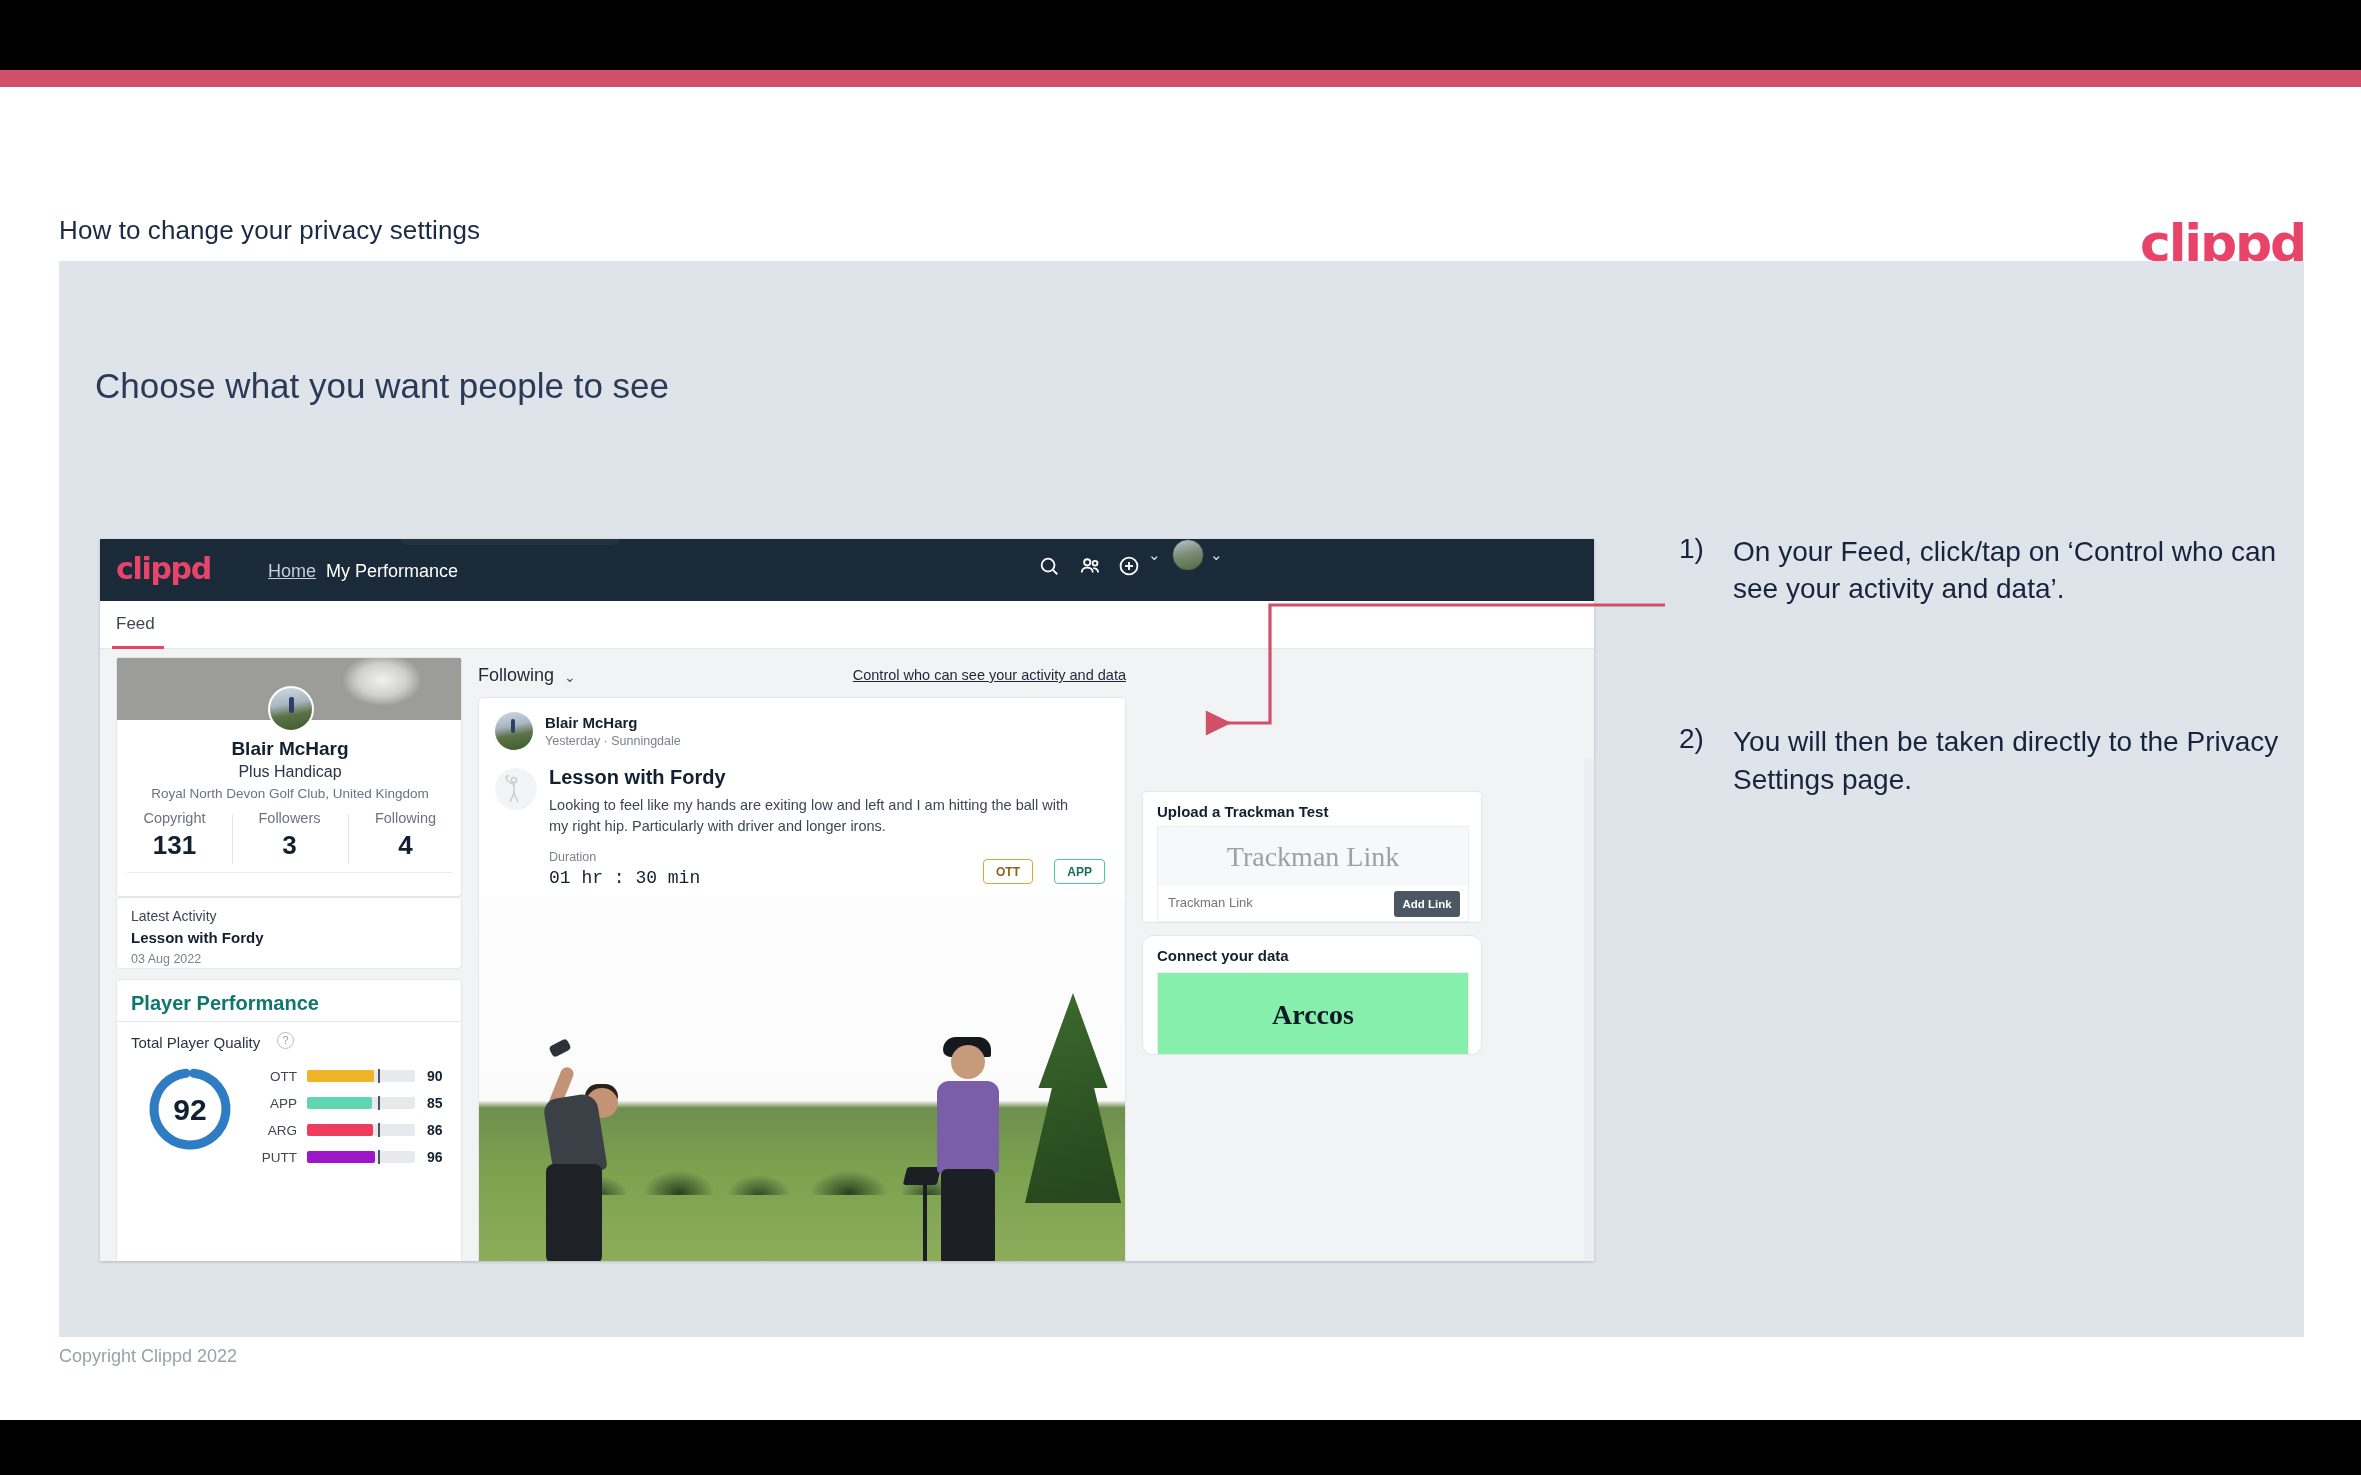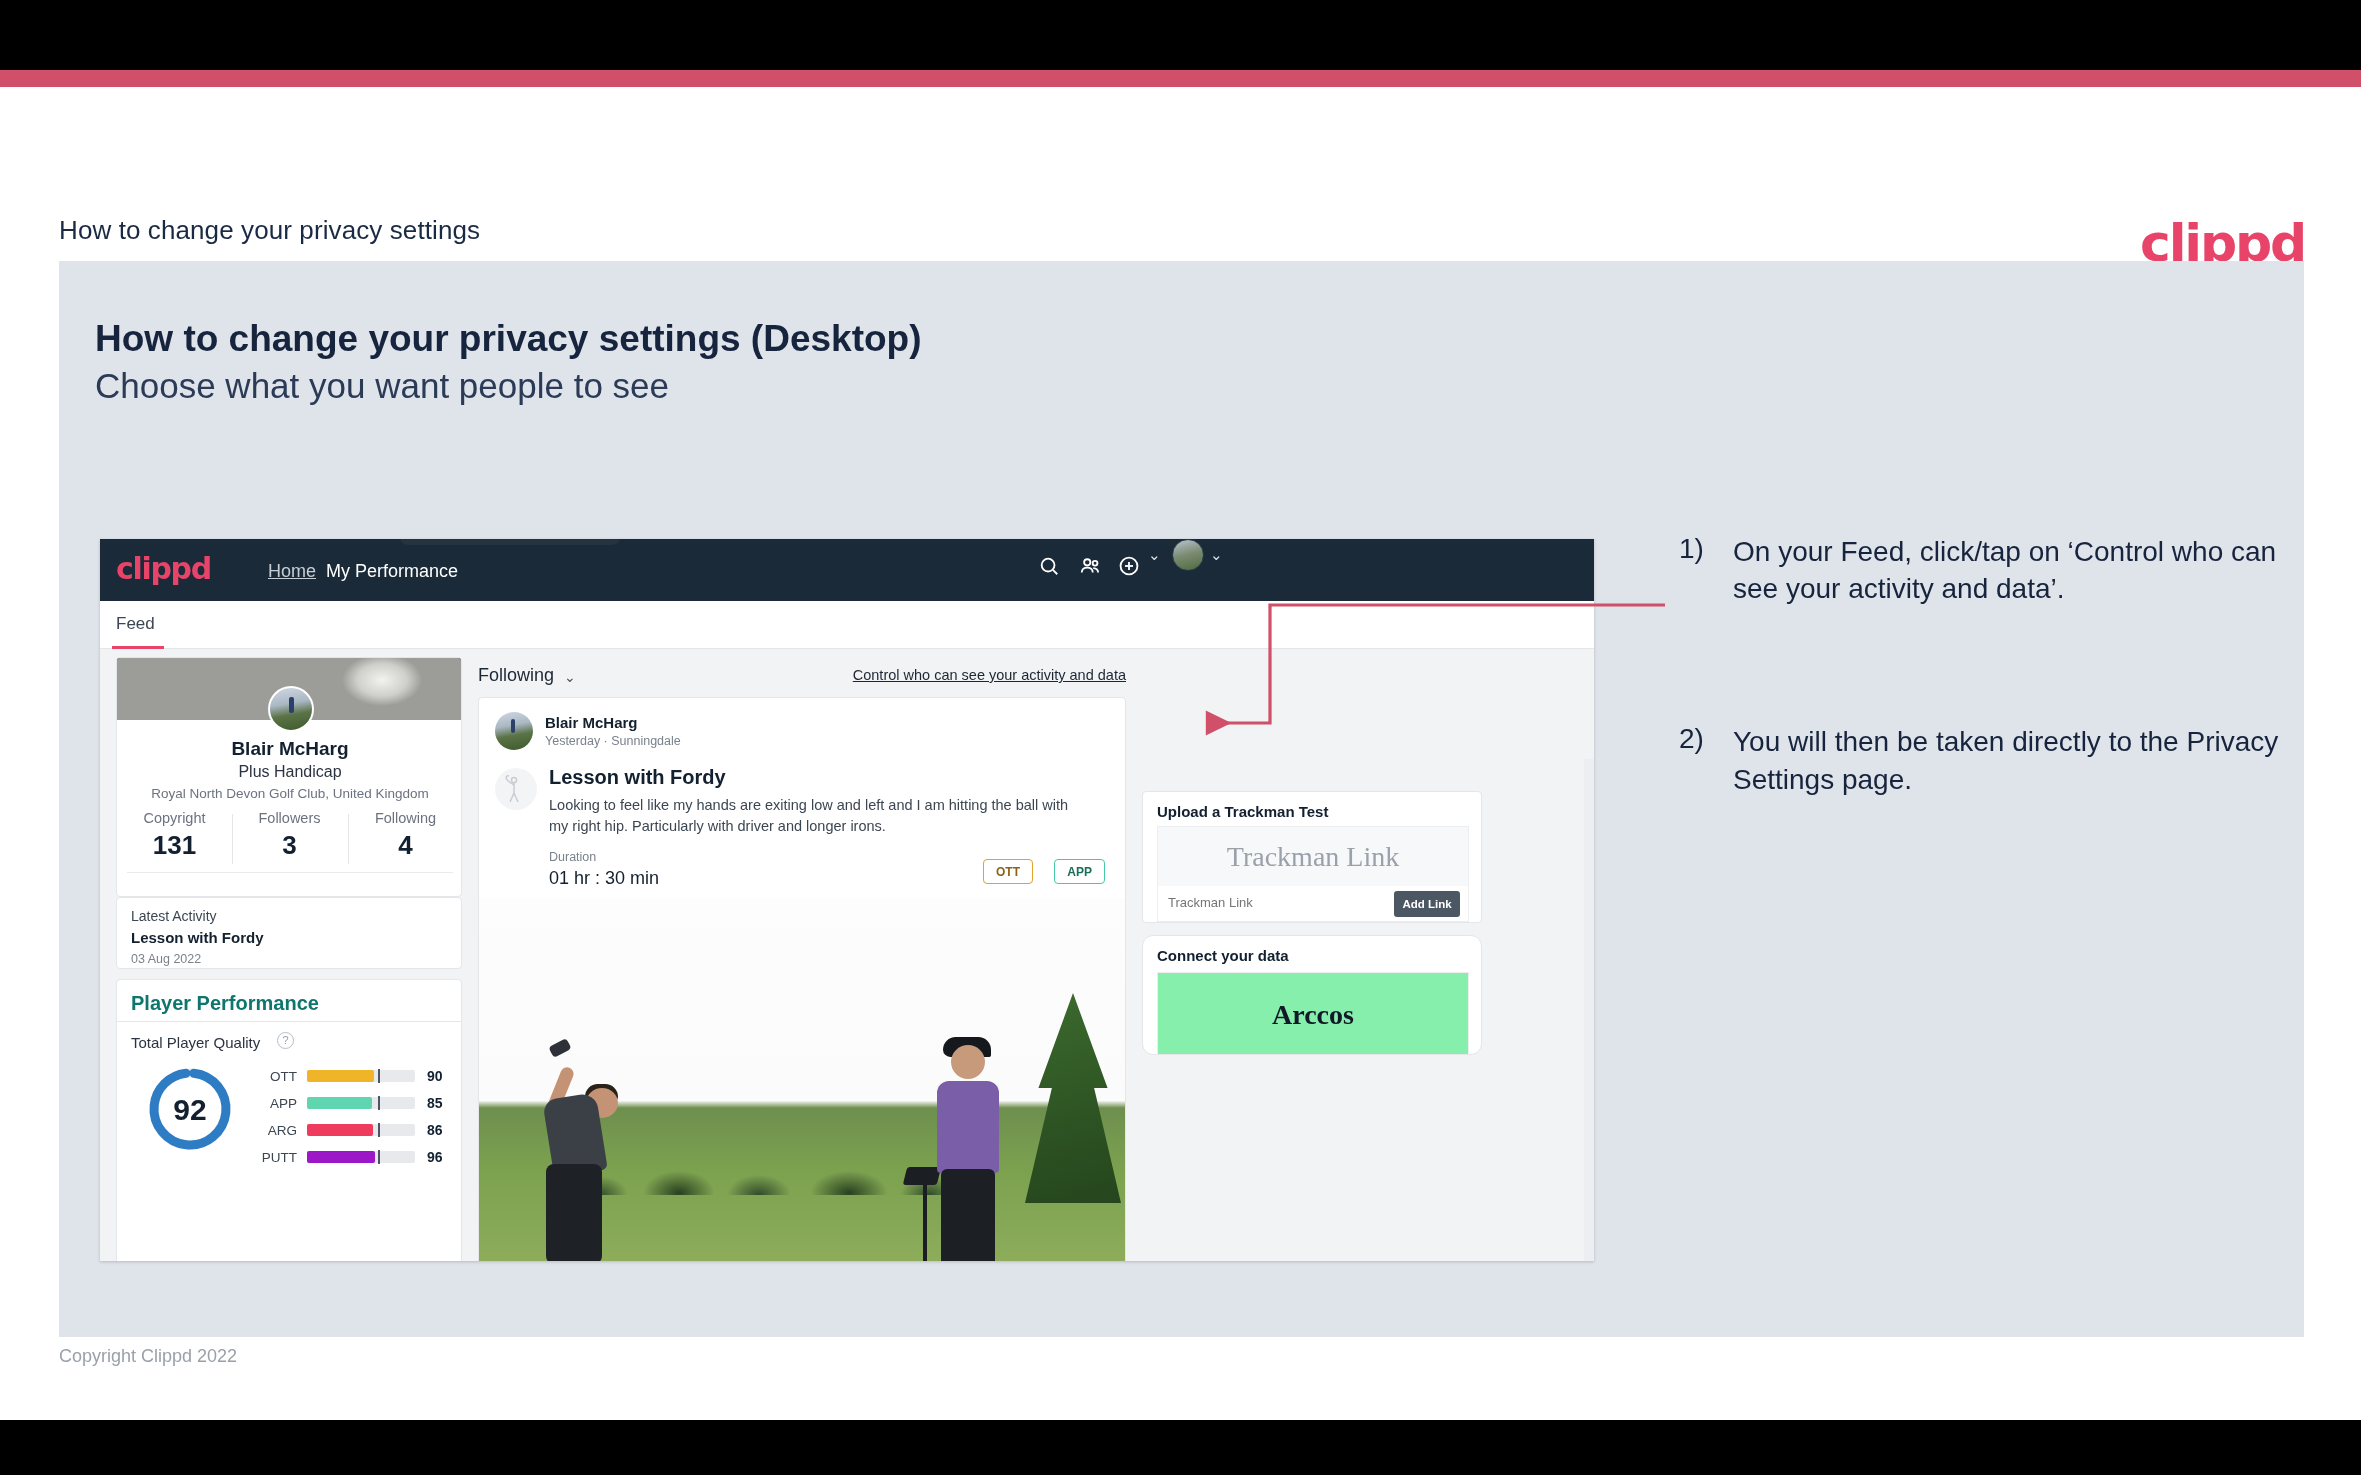--- a/index.html
+++ b/index.html
@@ -176,21 +176,21 @@
   .post-name { position:absolute; left:66px; top:16px; font-size:15px; font-weight:700; color:#12202f; }
   .post-meta { position:absolute; left:66px; top:36px; font-size:12.5px; color:#7a828c; }
 
   .swing-icon {
     position:absolute; left:16px; top:70px; width:42px; height:42px; border-radius:50%;
     background:#f3f4f6;
   }
   .post-title { position:absolute; left:70px; top:68px; font-size:20px; font-weight:700; color:#12202f; }
   .post-body  { position:absolute; left:70px; top:97px; width:530px; font-size:14.5px; line-height:1.45; color:#3c4652; }
   .dur-lbl { position:absolute; left:70px; top:152px; font-size:12.5px; color:#7a828c; }
-  .dur-val { position:absolute; left:70px; top:170px; font-size:18px; color:#12202f; }
+  .dur-val { position:absolute; left:70px; top:170px; font-size:18px; color:#12202f;font-family:Liberation Mono, monospace; }
   .chip {
     position:absolute; top:161px; height:25px; padding:0 12px; border-radius:4px;
     font-size:12px; font-weight:700; line-height:25px; background:#fff;
   }
   .chip-ott { right:92px; border:1.4px solid #e0a32e; color:#8a6514; }
   .chip-app { right:20px; border:1.4px solid #46c9a5; color:#1a6e57; }
   .photo {
     position:absolute; left:0px; top:200px; width:648px; height:375px;
     background:
       linear-gradient(to bottom, #fdfdfd 0%, #fbfbfb 54%, #6e8f4e 56%, #7ba14f 72%, #8fae5c 100%);
@@ -303,21 +303,20 @@
 <div class="bar-bottom-black"></div>
 
 <div class="slide-header">
   <div class="slide-kicker">How to change your privacy settings</div>
   <div class="logo">clippd</div>
   <div class="header-rule"></div>
 </div>
 
 <div class="slide-body">
 
-  <div class="slide-title">How to change your privacy settings (Desktop)</div>
   <div class="slide-subtitle">Choose what you want people to see</div>
 
   <div class="app">
 
     <div class="navbar">
       <div class="navbar-bubble"></div>
       <div class="nav-logo">clippd</div>
       <div class="nav-link" style="left:168px;text-decoration:underline;">Home</div>
       <div class="nav-link active" style="left:226px;">My Performance</div>
 

